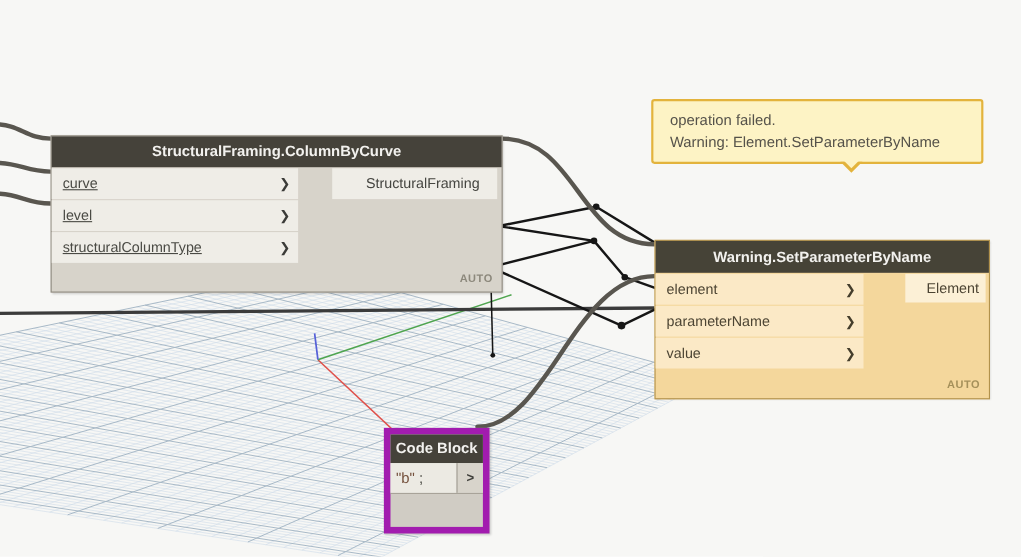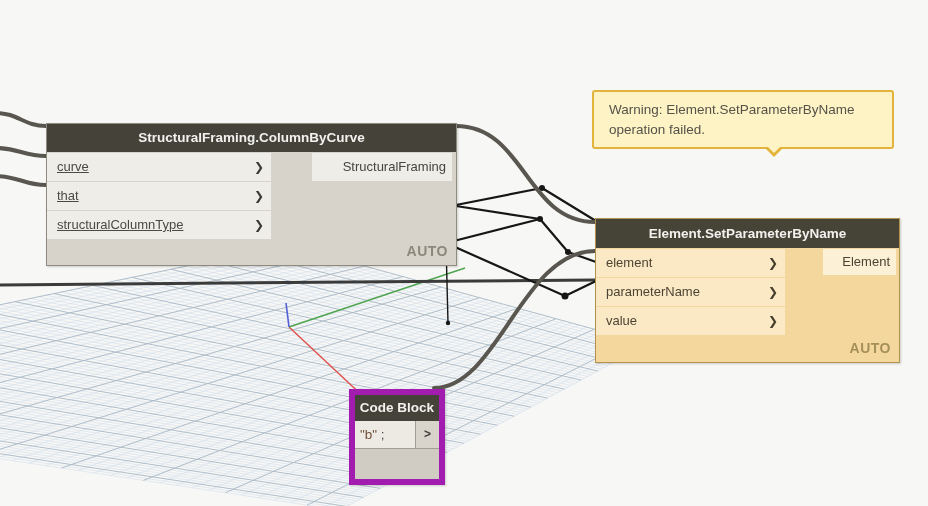--- a/index.html
+++ b/index.html
@@ -17,29 +17,29 @@
     background:#45423a;color:#f2f1ee;font-weight:bold;font-size:13.5px;
     white-space:nowrap;overflow:hidden;
   }
   .port-row{position:relative;font-size:13px;color:#4a4a44;}
   .row-label{padding-left:10px;}
   .chev{
     position:absolute;right:7px;top:0;font-size:12px;font-weight:bold;color:#3b3b38;
   }
   .auto-badge{
     position:absolute;right:8px;bottom:6px;
-    font-size:14px;font-weight:bold;letter-spacing:.5px;color:#8c887c;
+    font-size:10px;font-weight:bold;letter-spacing:.5px;color:#8c887c;
   }
 
   
   .node1{left:46px;top:83px;width:409px;height:141px;background:#d7d3ca;border:1px solid #8f8b80;}
   .node1 .port-row{width:224px;height:28px;line-height:28px;background:#efede7;margin-top:1px;text-decoration:underline;}
   .node1 .out-row{
     position:absolute;top:29px;right:4px;width:134px;height:28px;line-height:28px;
-    background:#efede7;text-align:right;padding-right:6px;font-size:13px;color:#454540;
+    background:#efede7;text-align:right;padding-right:16px;font-size:13px;color:#454540;
   }
 
   
   .node2{left:595px;top:178px;width:303px;height:143px;background:#f4d79c;border:1px solid #b2924c;}
   .node2 .node-header{height:29px;line-height:29px;background:#464337;}
   .node2 .port-row{width:189px;height:28px;line-height:28px;background:#fbe9c6;margin-top:1px;color:#4c4433;}
   .node2 .chev{color:#453e2c;}
   .node2 .out-row{
     position:absolute;top:30px;right:3px;width:67px;height:26px;line-height:26px;
     background:#fcf0d6;text-align:right;padding-right:6px;font-size:13px;color:#4c4433;
@@ -255,36 +255,36 @@
 
   <div class="node node1">
     <div class="node-header">
       <span>StructuralFraming.ColumnByCurve</span>
     </div>
     <div class="port-row">
       <span class="row-label">curve</span>
       <span class="chev">❯</span>
     </div>
     <div class="port-row">
-      <span class="row-label">that</span>
+      <span class="row-label">level</span>
       <span class="chev">❯</span>
     </div>
     <div class="port-row">
       <span class="row-label">structuralColumnType</span>
       <span class="chev">❯</span>
     </div>
     <div class="out-row">
       <span>StructuralFraming</span>
     </div>
     <div class="auto-badge">AUTO</div>
   </div>
 
   <div class="node node2">
     <div class="node-header">
-      <span>Element.SetParameterByName</span>
+      <span>Warning.SetParameterByName</span>
     </div>
     <div class="port-row">
       <span class="row-label">element</span>
       <span class="chev">❯</span>
     </div>
     <div class="port-row">
       <span class="row-label">parameterName</span>
       <span class="chev">❯</span>
     </div>
     <div class="port-row">
@@ -303,20 +303,20 @@
     </div>
     <div class="code-row">
       <div class="code-cell"><span class="code-string">"b"</span><span class="code-punct"> ;</span></div>
       <div class="code-out">
         <span>&gt;</span>
       </div>
     </div>
   </div>
 
   <div class="tooltip">
+    <div class="tooltip-line">operation failed.</div>
     <div class="tooltip-line">Warning: Element.SetParameterByName</div>
-    <div class="tooltip-line">operation failed.</div>
     <div class="notch-outer">
       <div class="notch-inner"></div>
     </div>
   </div>
 
 </div>
 
 </body></html>

